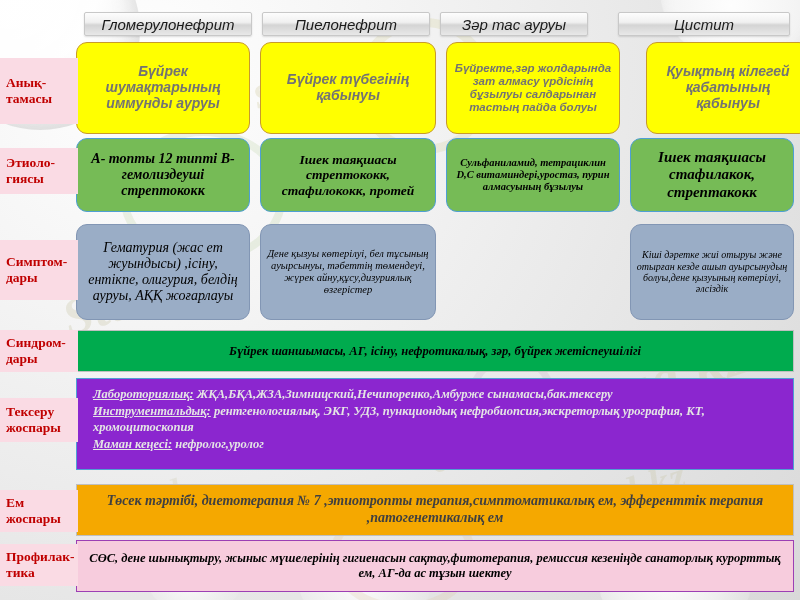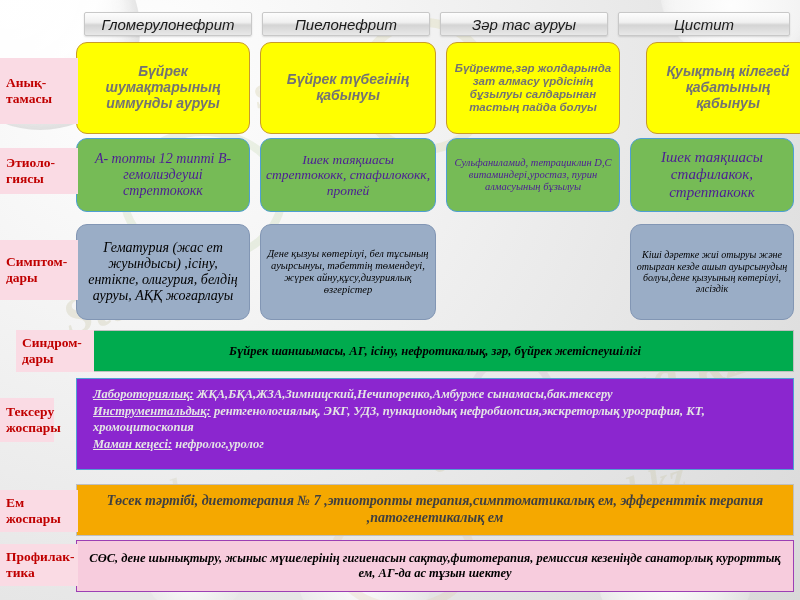--- a/index.html
+++ b/index.html
@@ -139,22 +139,23 @@
     font-weight: bold;
     color: #737373;
     line-height: 1.12;
   }
   .cell-etio {
     background: #76bb56;
     border: 1.5px solid #4f9fd4;
     border-radius: 11px;
     font-family: "Liberation Serif", serif;
     font-style: italic;
-    color: #4c1d95;
+    color: #000000;
     line-height: 1.15;
+    font-weight: bold;
   }
   .cell-symp {
     background: #9aadc6;
     border: 1.5px solid #8296b4;
     border-radius: 11px;
     font-family: "Liberation Serif", serif;
     font-style: italic;
     color: #000;
     line-height: 1.13;
   }
@@ -223,28 +224,28 @@
   <div class="wm-ring ring3"></div>
   <div class="wm-ring ring4"></div>
   <div class="wm wm-a">stud.kz</div>
   <div class="wm wm-b">Stud.kz</div>
   <div class="wm wm-c">d.kz - Stud.kz</div>
   <div class="wm wm-d">Stud.kz</div>
   <div class="wm wm-e">stud</div>
 
   <div class="col-header" style="left:84px;  top:12px; width:168px;">Гломерулонефрит</div>
   <div class="col-header" style="left:262px; top:12px; width:168px;">Пиелонефрит</div>
-  <div class="col-header" style="left:440px; top:12px; width:168px;">Зәр тас ауруы</div>
+  <div class="col-header" style="left:440px; top:12px; width:148px;">Зәр тас ауруы</div>
   <div class="col-header" style="left:618px; top:12px; width:172px;">Цистит</div>
 
   <div class="row-label" style="left:0px; top:58px;  width:78px; height:66px;">Анық-тамасы</div>
   <div class="row-label" style="left:0px; top:148px; width:78px; height:46px;">Этиоло-гиясы</div>
   <div class="row-label" style="left:0px; top:240px; width:78px; height:60px;">Симптом-дары</div>
-  <div class="row-label" style="left:0px; top:330px; width:78px; height:42px;margin-left:16px;">Синдром-дары</div>
-  <div class="row-label" style="left:0px; top:398px; width:54px; height:44px;">Тексеру жоспары</div>
+  <div class="row-label" style="left:0px; top:330px; width:78px; height:42px;">Синдром-дары</div>
+  <div class="row-label" style="left:0px; top:398px; width:78px; height:44px;">Тексеру жоспары</div>
   <div class="row-label" style="left:0px; top:490px; width:78px; height:42px;">Ем жоспары</div>
   <div class="row-label" style="left:0px; top:544px; width:78px; height:42px;">Профилак-тика</div>
 
   <div class="cell cell-def" style="left:76px;  top:42px; width:174px; height:92px; font-size:14px;">Бүйрек шумақтарының иммунды ауруы</div>
   <div class="cell cell-def" style="left:446px; top:42px; width:174px; height:92px; font-size:11.5px;">Бүйректе,зәр жолдарында зат алмасу үрдісінің бұзылуы салдарынан тастың пайда болуы</div>
   <div class="cell cell-def" style="left:260px; top:42px; width:176px; height:92px; font-size:14px;">Бүйрек түбегінің қабынуы</div>
   <div class="cell cell-def" style="left:630px; top:42px; width:164px; height:92px; font-size:14px;margin-left:16px;">Қуықтың кілегей қабатының қабынуы</div>
 
   <div class="cell cell-etio" style="left:76px;  top:138px; width:174px; height:74px; font-size:14px;">А- топты 12 типті В- гемолиздеуші стрептококк</div>
   <div class="cell cell-etio" style="left:260px; top:138px; width:176px; height:74px; font-size:13.5px;">Ішек таяқшасы стрептококк, стафилококк, протей</div>

